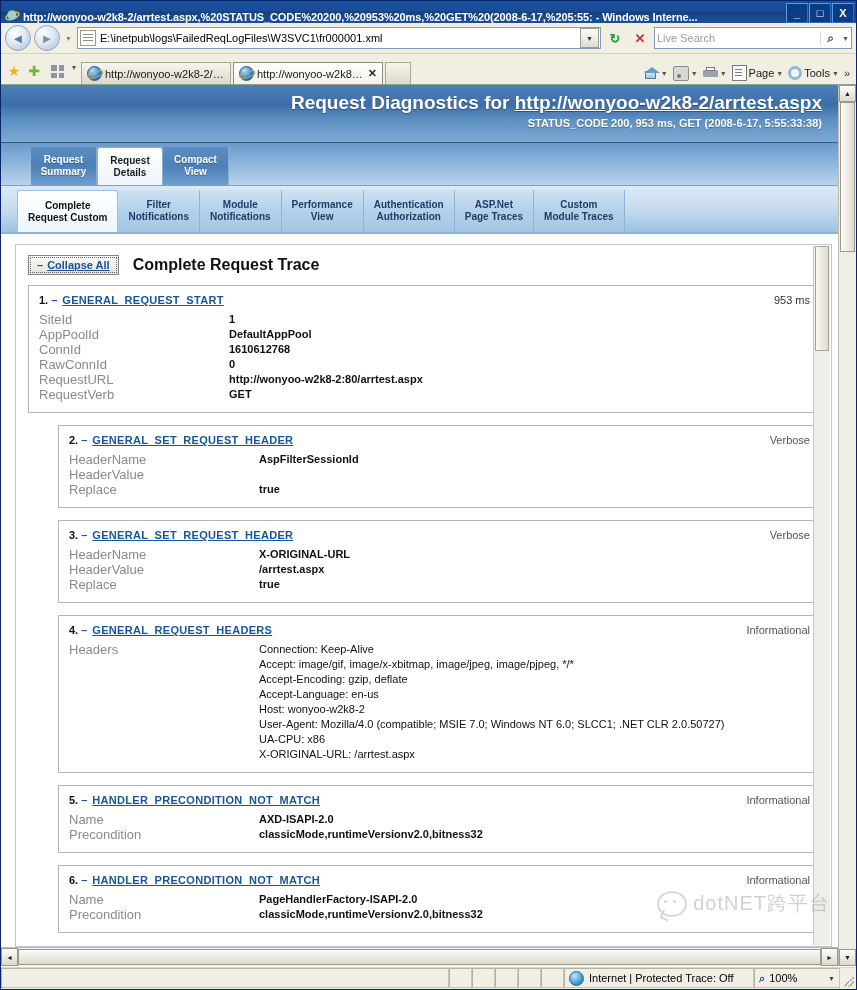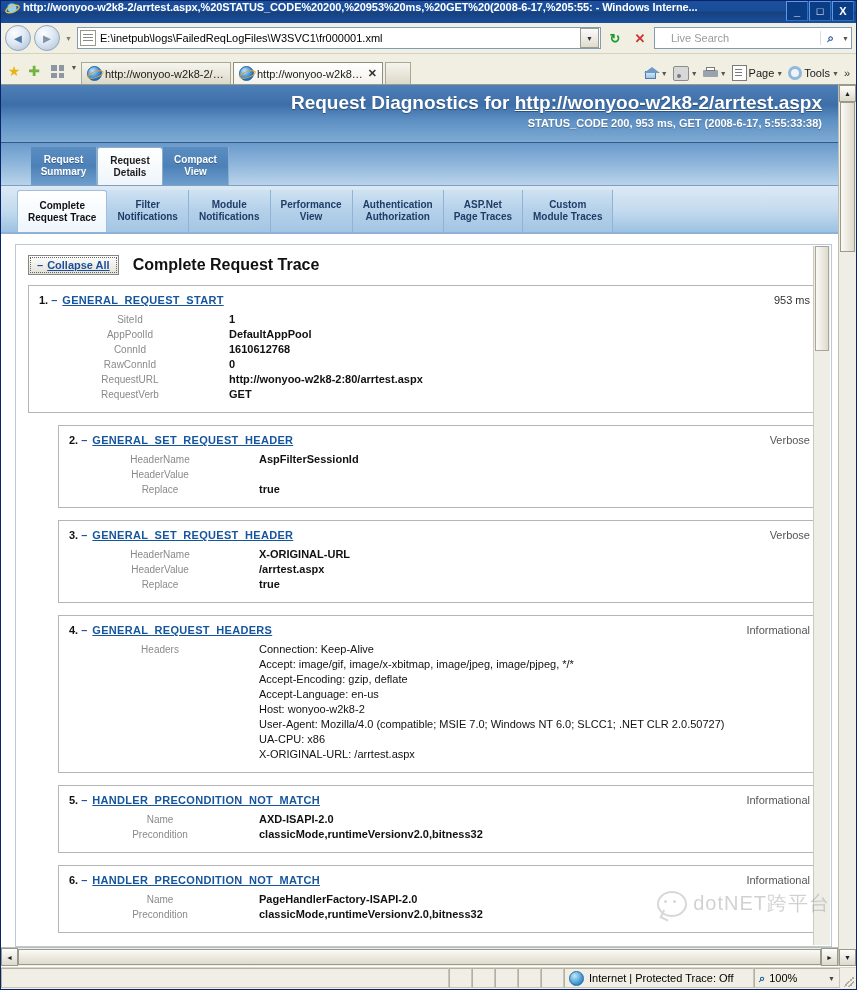--- a/index.html
+++ b/index.html
@@ -14,21 +14,21 @@
     width:857px;height:990px;position:relative;
     box-sizing:border-box;
     border:1px solid #0a246a;
     background:#f0efe8;
     display:flex;flex-direction:column;
   }
   
   .titlebar{
     height:22px;flex:0 0 22px;
     background:linear-gradient(to bottom,#1b4f9c 0%,#1a4d98 45%,#16417f 50%,#1b4f9c 100%);
-    display:flex;align-items:flex-start;
+    display:flex;align-items:flex-end;
     padding:0 2px 0 4px;
     color:#fff;
   }
   .titlebar .ie-ico{
     width:15px;height:15px;flex:0 0 15px;margin-right:3px;position:relative;
   }
   .title-text{
     flex:1 1 auto;white-space:nowrap;overflow:hidden;text-overflow:ellipsis;
     font-weight:bold;font-size:11px;letter-spacing:-0.1px;
   }
@@ -84,21 +84,21 @@
     display:flex;align-items:center;justify-content:center;
     font-size:13px;font-weight:bold;
   }
   .iconbtn.refresh{color:#179a2f;}
   .iconbtn.stop{color:#c33;}
   .searchbox{
     width:196px;flex:0 0 196px;height:20px;background:#fff;border:1px solid #7f9db9;
     display:flex;align-items:center;
   }
   .search-input{
-    flex:1 1 auto;font-size:11px;color:#9a9a9a;padding-left:16px;
+    flex:1 1 auto;font-size:11px;color:#9a9a9a;padding-left:2px;
     white-space:nowrap;overflow:hidden;
   }
   .search-go{
     width:19px;flex:0 0 19px;display:flex;align-items:center;justify-content:center;
     color:#2b5c9c;font-size:12px;font-weight:bold;border-left:1px solid #dcdcdc;
   }
   .search-caret{width:11px;flex:0 0 11px;display:flex;align-items:center;justify-content:center;font-size:7px;color:#555;}
   
   .tabbar{
     height:30px;flex:0 0 30px;background:#f1efe2;
@@ -270,22 +270,22 @@
   .evt-minus{color:#1b4f9c;font-weight:bold;margin-right:5px;}
   .evt-name{
     font-size:11px;font-weight:bold;color:#15559e;text-decoration:underline;
     letter-spacing:.3px;
   }
   .evt-right{margin-left:auto;font-size:11px;color:#555;padding-left:20px;}
   .evt-right.ms{color:#333;}
   .fields{margin-top:6px;}
   .frow{display:flex;align-items:flex-start;line-height:15px;}
   .fname{
-    width:190px;flex:0 0 190px;text-align:center;padding-right:8px;
-    color:#8a8a8a;font-size:10px;box-sizing:border-box;
+    width:190px;flex:0 0 190px;text-align:left;padding-right:8px;
+    color:#8a8a8a;font-size:13px;box-sizing:border-box;
   }
   .fval{
     flex:1 1 auto;color:#111;font-size:11px;font-weight:bold;
     white-space:pre-wrap;word-break:break-word;
   }
   .fval.multi{font-weight:normal;color:#111;}
   .fval.multi div{line-height:15px;}
   
   .vscroll{
     flex:0 0 17px;width:17px;background:#f1efe9;
@@ -483,21 +483,21 @@
         <div class="ptab">
           <span>Compact</span>
           <span>View</span>
         </div>
         <div class="ptab-spacer"></div>
       </div>
 
       <div class="stabs">
         <div class="stab active">
           <span>Complete</span>
-          <span>Request Trace</span>
+          <span>Request Custom</span>
         </div>
         <div class="stab">
           <span>Filter</span>
           <span>Notifications</span>
         </div>
         <div class="stab">
           <span>Module</span>
           <span>Notifications</span>
         </div>
         <div class="stab">

